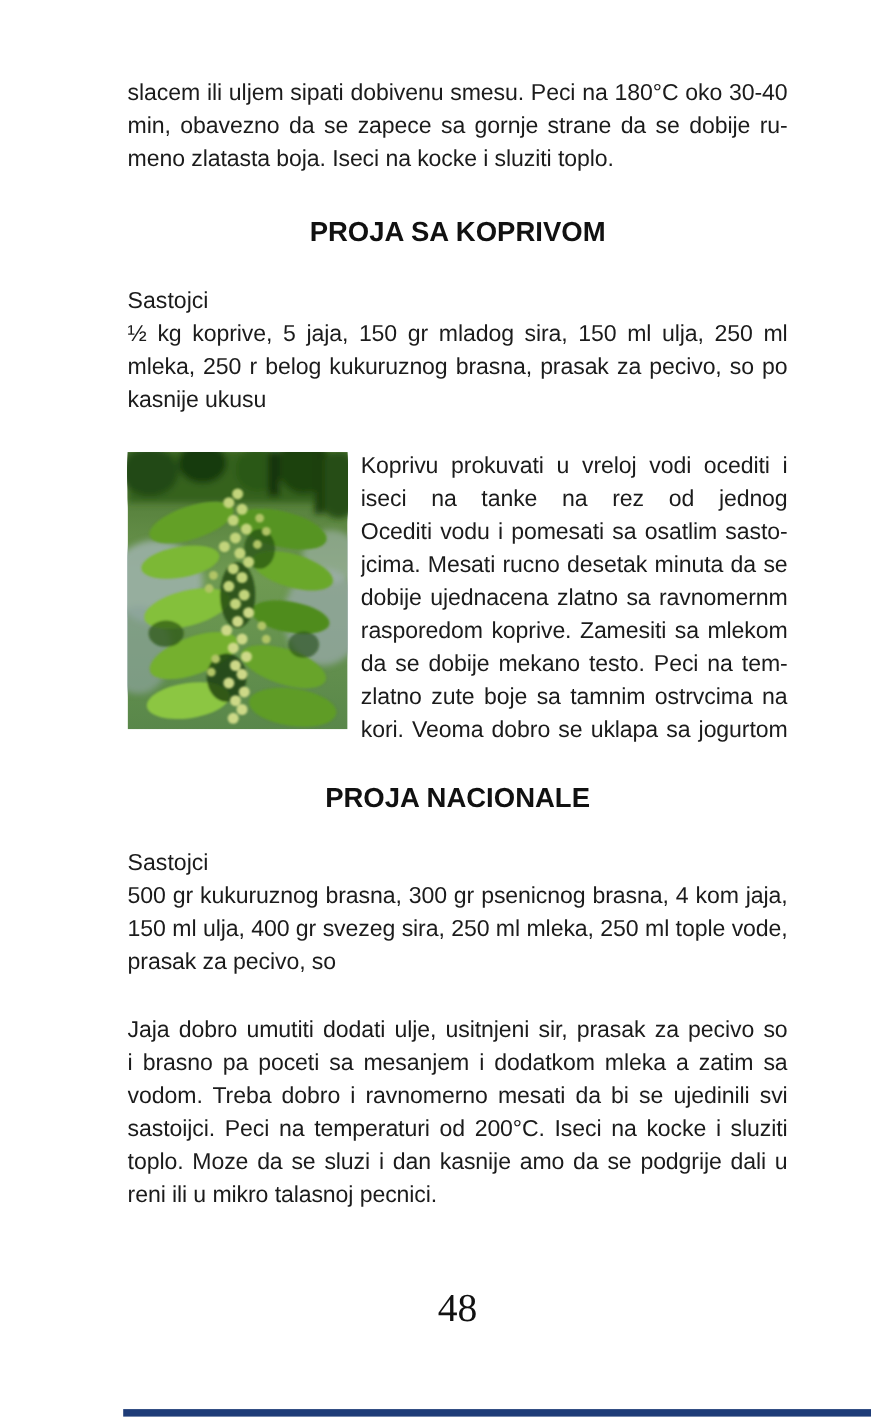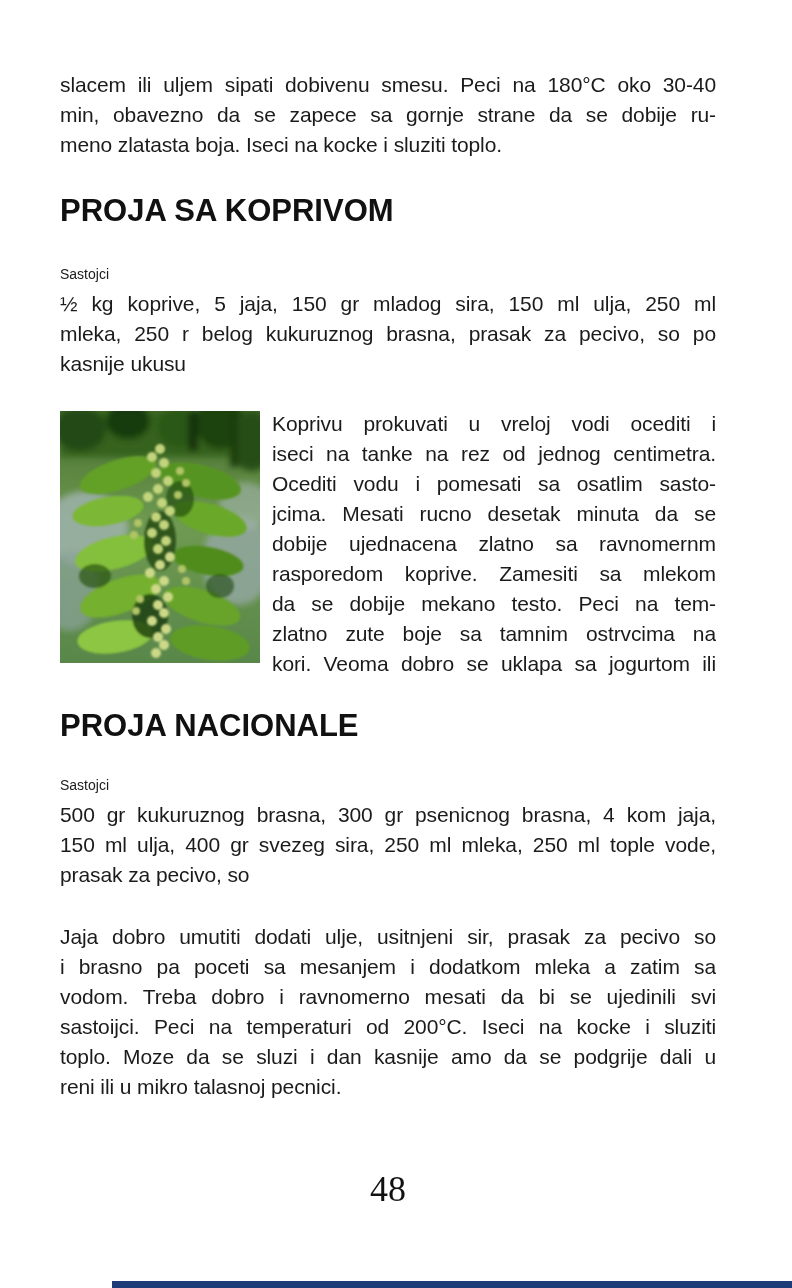--- a/index.html
+++ b/index.html
@@ -1,34 +1,34 @@
 <!DOCTYPE html>
 <html><head>
 <meta charset="utf-8">
 <style>
   html,body{margin:0;padding:0}
   body{
     width:792px;height:1288px;position:relative;overflow:hidden;
     background:#ffffff;color:#1b1b1b;
     font-family:"Liberation Sans","DejaVu Sans",sans-serif;
   }
-  .page{padding:70px 76px 0 60px;}
+  .page{padding:70px 76px 0 116px;}
   .ln{
     font-size:21px;line-height:30px;height:30px;overflow:hidden;
     letter-spacing:-0.1px;text-align:justify;
   }
   .jl{text-align-last:justify}
   .last{text-align-last:left}
   .title{
-    font-weight:bold;font-size:31px;line-height:32px;margin:0;
-    text-align:left;color:#111;
+    font-weight:bold;font-size:25px;line-height:32px;margin:0;
+    text-align:center;color:#111;
   }
   .t1{margin-top:35px}
   .t2{margin-top:31px;clear:both}
-  .label{font-size:14px;line-height:30px}
+  .label{font-size:21px;line-height:30px}
   .lab1{margin-top:32px}
   .lab2{margin-top:28px}
   .para{margin:0}
   .wrap{margin-top:30px}
   .photo{
     float:left;width:200px;height:252px;margin:2px 12px 2px 0;
     display:block;
   }
   .instr2{margin-top:32px}
   .pagenum{

